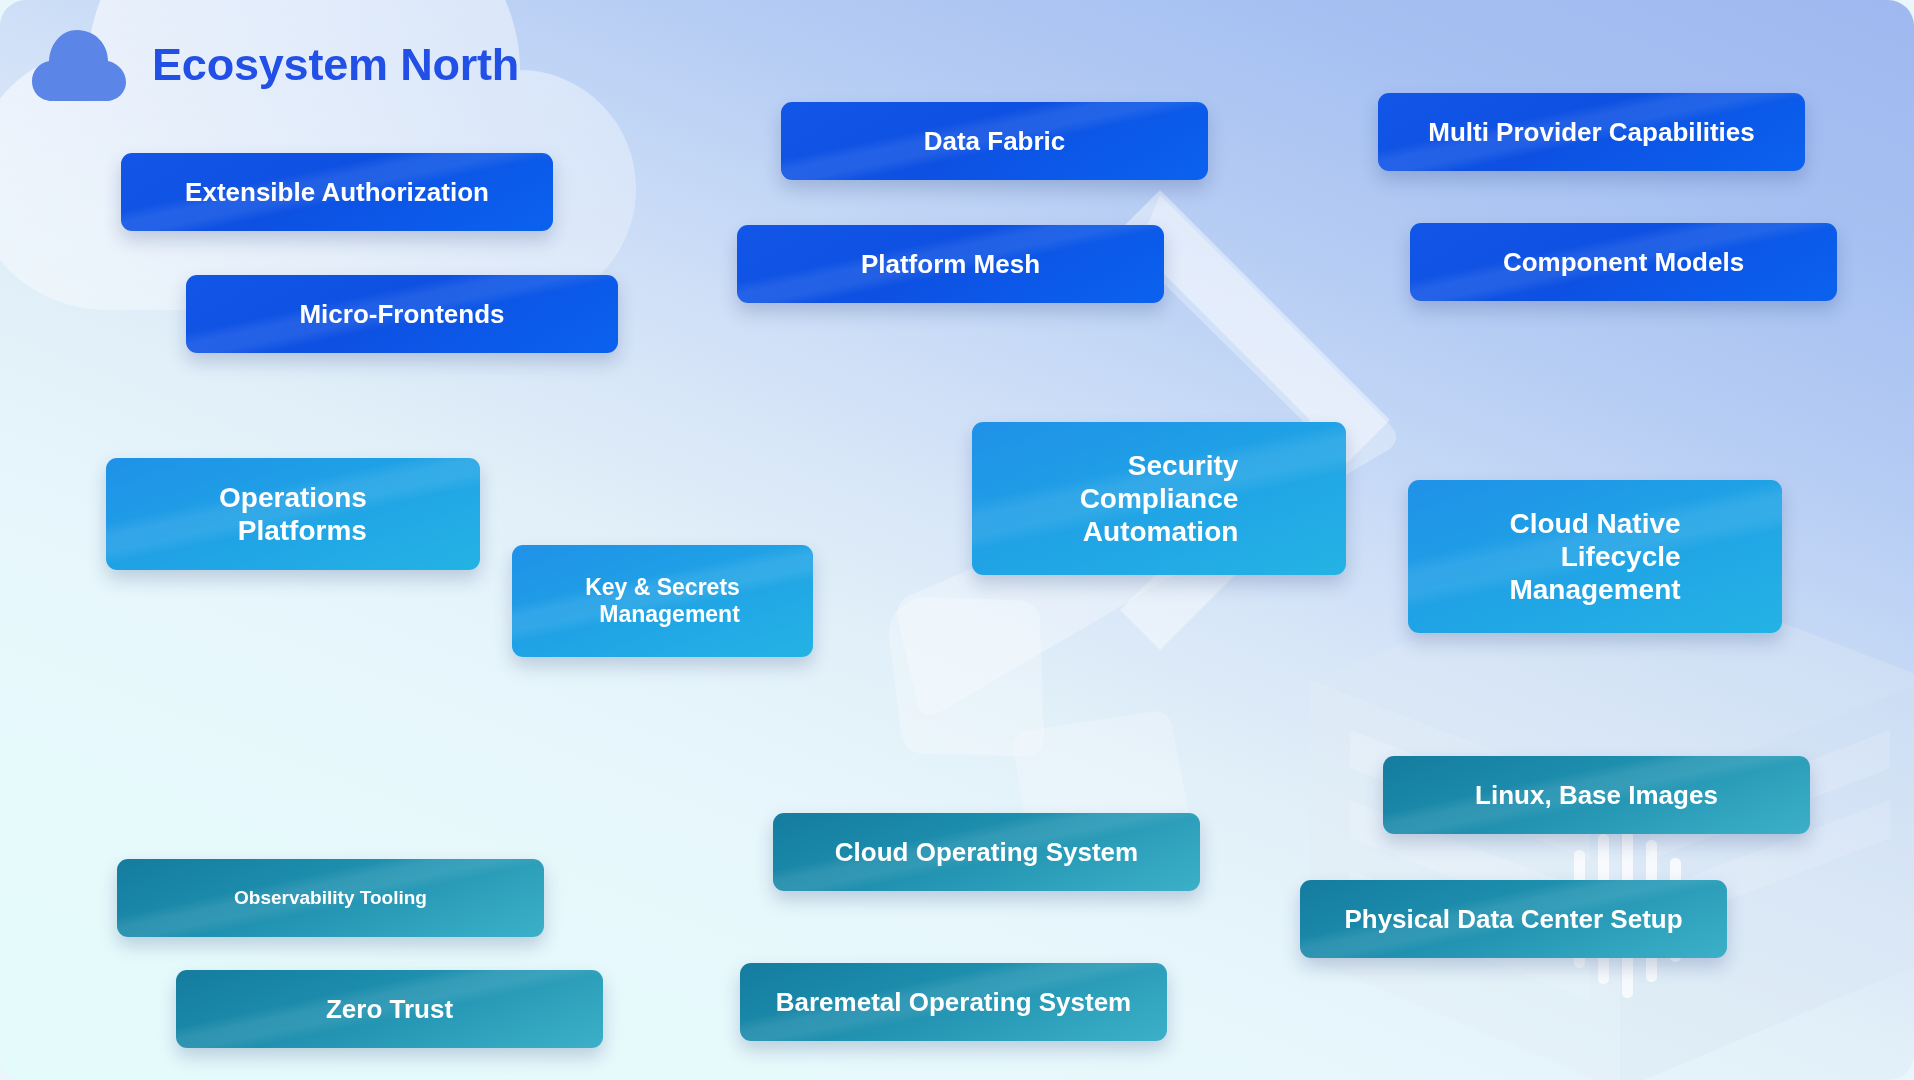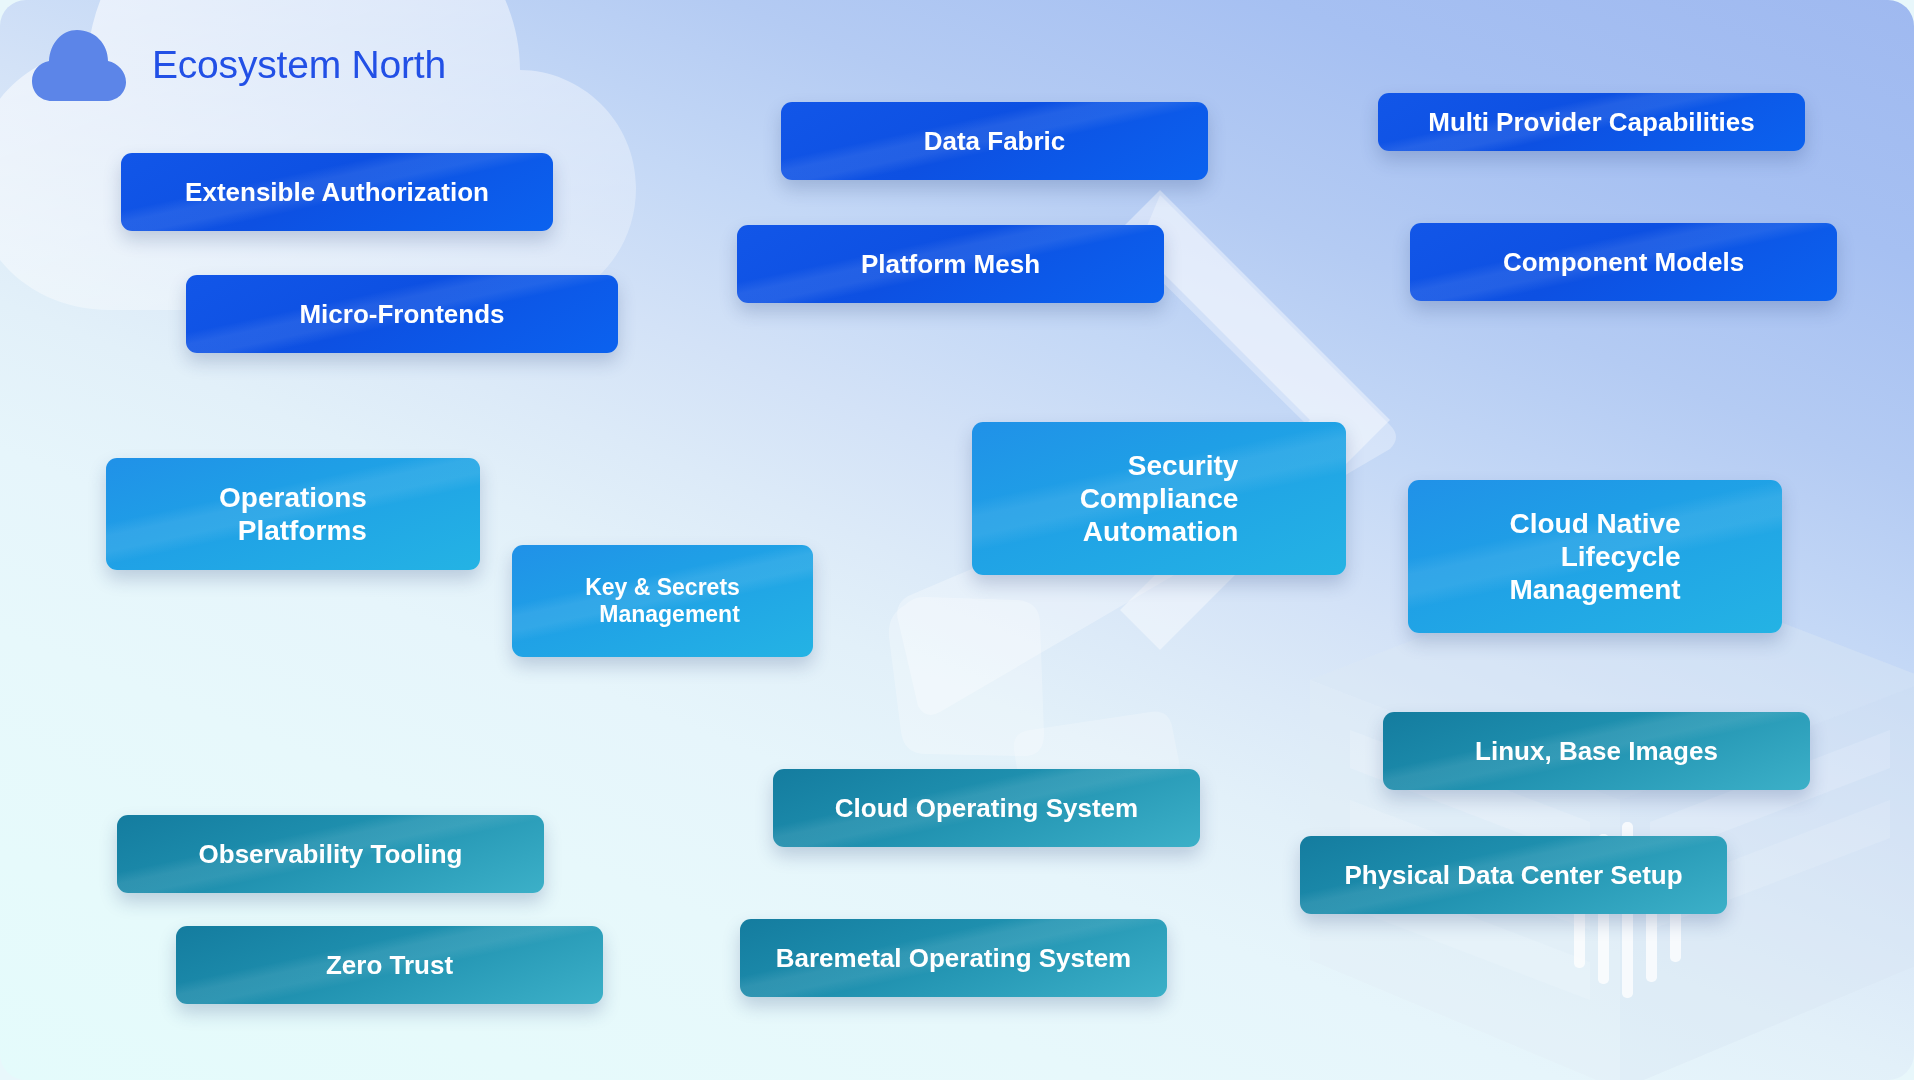--- a/index.html
+++ b/index.html
@@ -42,21 +42,21 @@
 
   
   .brand{position:absolute;display:flex;align-items:center;}
   .brand-north{left:30px;top:28px;}
   .brand-south{left:1355px;top:950px;}
 
   .cloud-icon{width:98px;height:74px;margin-right:24px;flex:0 0 auto;}
   .hex-icon{width:96px;height:104px;margin-right:24px;flex:0 0 auto;}
 
   .brand-north .brand-label{
-    font-size:39px;font-weight:normal;color:#2250e6;letter-spacing:-0.2px;
+    font-size:45px;font-weight:bold;color:#2250e6;letter-spacing:-0.2px;
     white-space:nowrap;
   }
   .brand-south .brand-label{
     font-size:39px;font-weight:bold;color:#0d7ea4;letter-spacing:-0.2px;
     white-space:nowrap;
   }
 
   
   .node{
     position:absolute;
@@ -80,21 +80,21 @@
       rgba(255,255,255,.085) 41%,
       rgba(255,255,255,.085) 49%,
       rgba(255,255,255,.00) 56%);
     pointer-events:none;
   }
   .node .node-label{position:relative;z-index:1;}
 
   
   .tier-deep{background:linear-gradient(150deg,#1256e8 0%,#0d50e2 45%,#0b62ef 100%);}
   .tier-mid{background:linear-gradient(160deg,#2091e8 0%,#1f9fe6 38%,#24b3e4 100%);text-align:right;}
-  .tier-deepsea{background:linear-gradient(158deg,#147c9f 0%,#1e8fae 42%,#3cb0c8 100%);}
+  .tier-deepsea{background:linear-gradient(158deg,#147c9f 0%,#1e8fae 42%,#3cb0c8 100%);margin-top:44px;}
 </style>
 </head>
 <body>
 
 <div id="stage">
 
   <div class="bg-art">
 
     <svg class="cloud-blob" viewBox="0 0 700 470">
       <defs>
@@ -183,39 +183,39 @@
       </div>
       <div class="node tier-deep" style="left: 186px; top: 275px; width: 432px; height: 78px; font-size: 26px;">
         <span class="node-label">Micro-Frontends</span>
       </div>
       <div class="node tier-deep" style="left: 781px; top: 102px; width: 427px; height: 78px; font-size: 26px;">
         <span class="node-label">Data Fabric</span>
       </div>
       <div class="node tier-deep" style="left: 737px; top: 225px; width: 427px; height: 78px; font-size: 26px;">
         <span class="node-label">Platform Mesh</span>
       </div>
-      <div class="node tier-deep" style="left: 1378px; top: 93px; width: 427px; height: 58px; font-size: 26px;">
+      <div class="node tier-deep" style="left: 1378px; top: 93px; width: 427px; height: 78px; font-size: 26px;">
         <span class="node-label">Multi Provider Capabilities</span>
       </div>
       <div class="node tier-deep" style="left: 1410px; top: 223px; width: 427px; height: 78px; font-size: 26px;">
         <span class="node-label">Component Models</span>
       </div>
       <div class="node tier-mid" style="left: 106px; top: 458px; width: 374px; height: 112px; font-size: 28px;">
         <span class="node-label">Operations<br>Platforms</span>
       </div>
       <div class="node tier-mid" style="left: 512px; top: 545px; width: 301px; height: 112px; font-size: 23px;">
         <span class="node-label">Key &amp; Secrets<br>Management</span>
       </div>
       <div class="node tier-mid" style="left: 972px; top: 422px; width: 374px; height: 153px; font-size: 28px;">
         <span class="node-label">Security<br>Compliance<br>Automation</span>
       </div>
       <div class="node tier-mid" style="left: 1408px; top: 480px; width: 374px; height: 153px; font-size: 28px;">
         <span class="node-label">Cloud Native<br>Lifecycle<br>Management</span>
       </div>
-      <div class="node tier-deepsea" style="left: 117px; top: 815px; width: 427px; height: 78px; font-size: 26px;">
+      <div class="node tier-deepsea" style="left: 117px; top: 815px; width: 427px; height: 78px; font-size: 19px;">
         <span class="node-label">Observability Tooling</span>
       </div>
       <div class="node tier-deepsea" style="left: 176px; top: 926px; width: 427px; height: 78px; font-size: 26px;">
         <span class="node-label">Zero Trust</span>
       </div>
       <div class="node tier-deepsea" style="left: 773px; top: 769px; width: 427px; height: 78px; font-size: 26px;">
         <span class="node-label">Cloud Operating System</span>
       </div>
       <div class="node tier-deepsea" style="left: 740px; top: 919px; width: 427px; height: 78px; font-size: 26px;">
         <span class="node-label">Baremetal Operating System</span>

